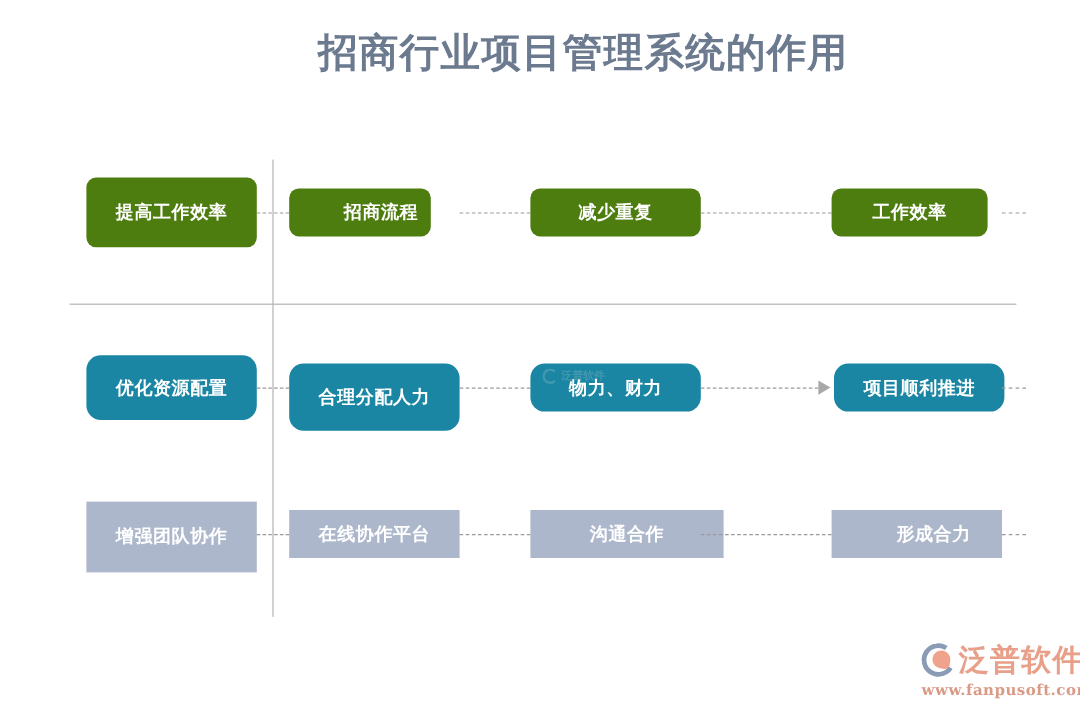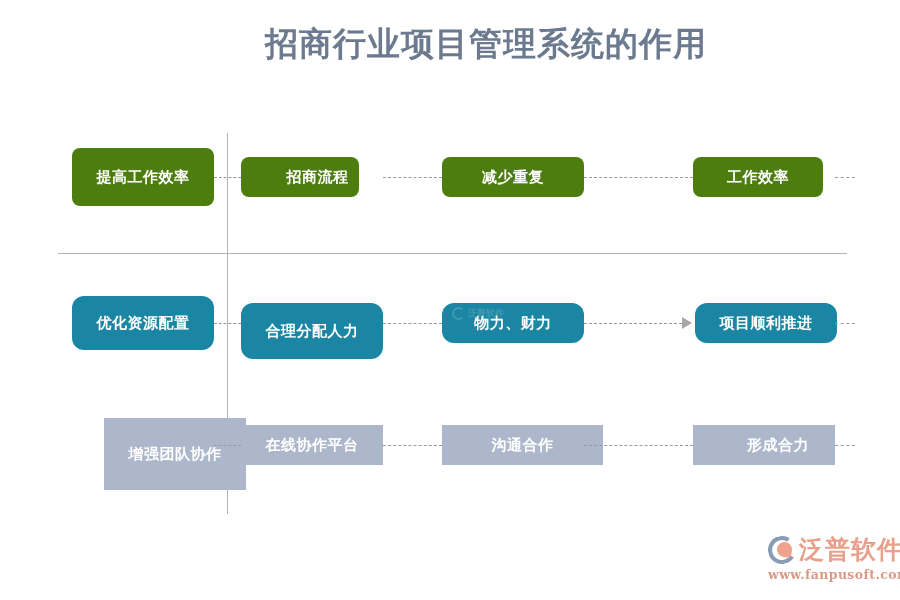--- a/index.html
+++ b/index.html
@@ -213,21 +213,21 @@
     </div>
 
     <div class="arrow-line" style="left:584px; top:323px; width:98px;"></div>
     <div class="arrow-head" style="left:682px; top:317px;"></div>
 
     <div class="box" style="left:675px; top:303px; width:142px; height:40px;margin-left:20px;">项目顺利推进</div>
     <div class="dash" style="left:835px; top:323px; width:20px;"></div>
   </div>
 
   <div class="row3">
-    <div class="box" style="left:72px; top:418px; width:142px; height:72px;margin-left:32px;">增强团队协作</div>
+    <div class="box" style="left:72px; top:418px; width:142px; height:59px;">增强团队协作</div>
     <div class="dash" style="left:214px; top:445px; width:27px;"></div>
 
     <div class="box" style="left:241px; top:425px; width:142px; height:40px;">在线协作平台</div>
     <div class="dash" style="left:383px; top:445px; width:59px;"></div>
 
     <div class="box" style="left:442px; top:425px; width:161px; height:40px;">沟通合作</div>
     <div class="dash" style="left:584px; top:445px; width:109px;"></div>
 
     <div class="box" style="left:693px; top:425px; width:142px; height:40px;padding-left:28px;">形成合力</div>
     <div class="dash" style="left:835px; top:445px; width:20px;"></div>

